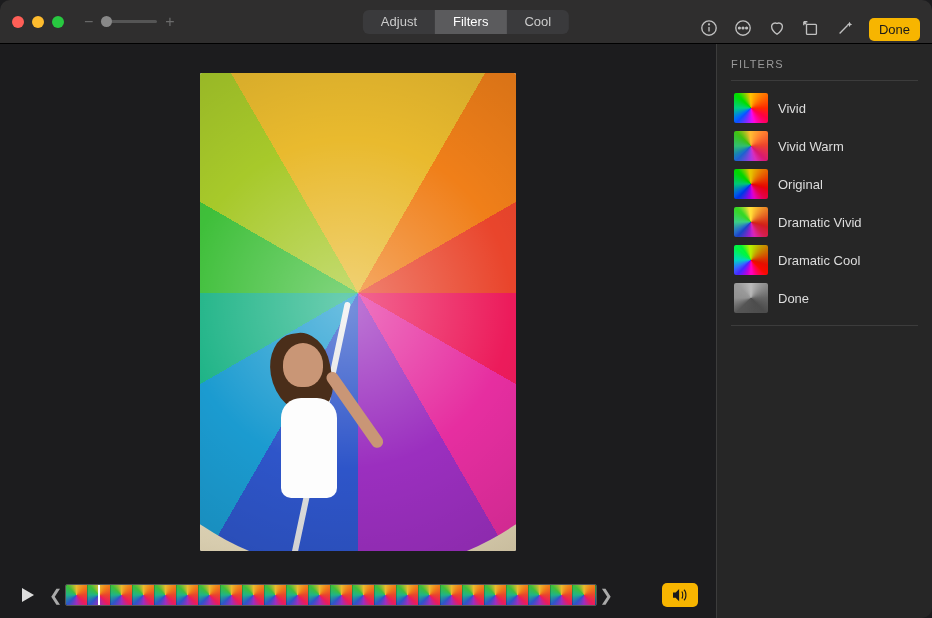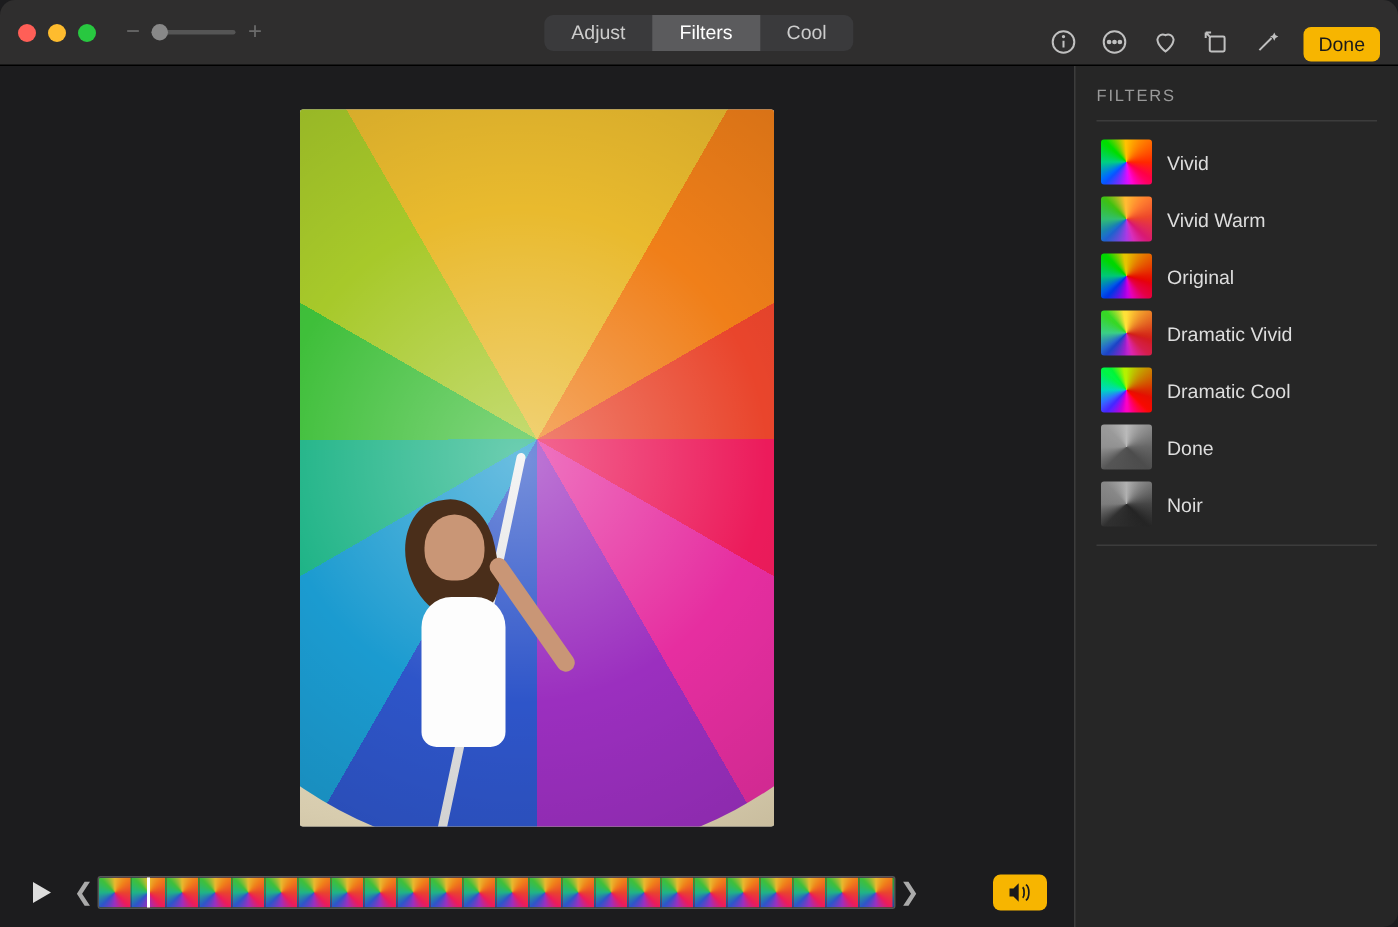--- a/index.html
+++ b/index.html
@@ -338,20 +338,16 @@
           <span>Dramatic Vivid</span>
         </div>
         <div class="filter-item">
           <div class="thumb dramaticcool"></div>
           <span>Dramatic Cool</span>
         </div>
         <div class="filter-item">
           <div class="thumb mono"></div>
           <span>Done</span>
         </div>
-        <div class="filter-item">
-          <div class="thumb noir"></div>
-          <span>Noir</span>
-        </div>
       </div>
     <div class="side-divider" style="margin-top:8px"></div>
   </div>
 </div>
 
 </body></html>

